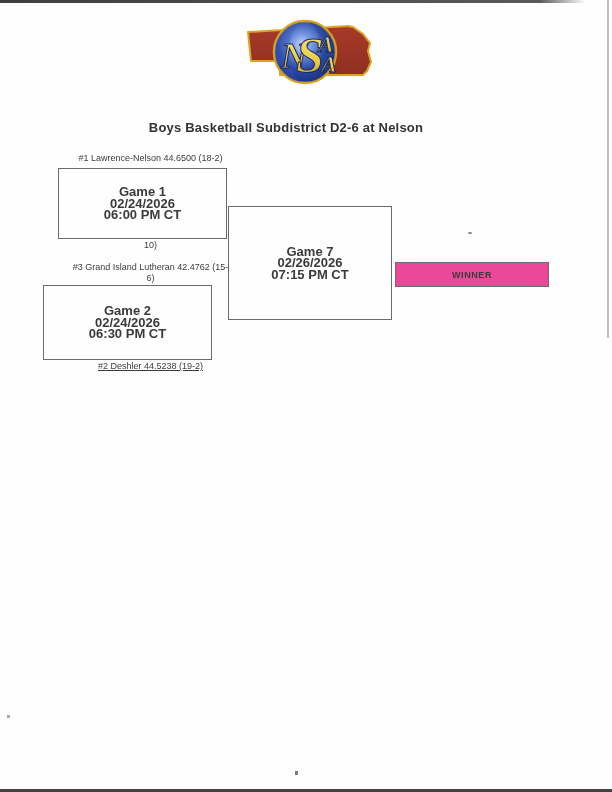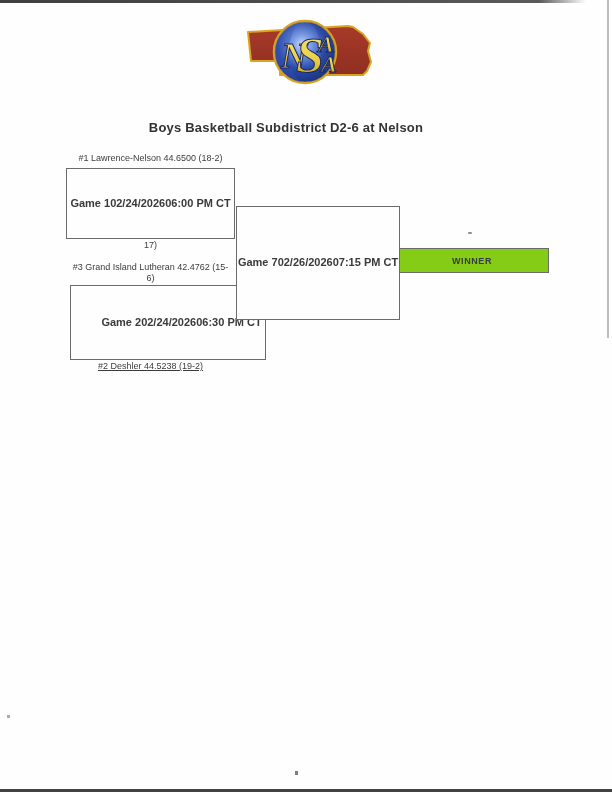--- a/index.html
+++ b/index.html
@@ -31,29 +31,29 @@
   
   .seed{
     position:absolute;left:62px;width:177px;
     text-align:center;font-size:9px;line-height:11px;color:#3c3c3c;
   }
   .seed span{display:block;}
   .game-box{
     position:absolute;
     border:1px solid #6b6b6b;
     background:#fefefe;
-    display:flex;flex-direction:row;align-items:center;justify-content:center;
-    text-align:center;font-size:11px;font-weight:bold;line-height:11.5px;color:#3a3a3a;margin-left:8px;
+    display:flex;flex-direction:column;align-items:center;justify-content:center;
+    text-align:center;font-size:13px;font-weight:bold;line-height:11.5px;color:#3a3a3a;
   }
   .box-game1{left:58px;top:168px;width:167px;height:69px;}
-  .box-game2{left:62px;top:285px;width:167px;height:73px;padding-left:27px;}
+  .box-game2{left:43px;top:285px;width:167px;height:73px;}
   .box-game3{left:228px;top:206px;width:162px;height:112px;z-index:2;}
   .box-winner{
-    position:absolute;left:395px;top:248px;width:152px;height:23px;
-    border:1px solid #6b6b6b;background:#84cc16;
+    position:absolute;left:395px;top:262px;width:152px;height:23px;
+    border:1px solid #6b6b6b;background:#ec4899;
     display:flex;align-items:center;justify-content:center;
     font-size:9px;font-weight:bold;letter-spacing:.6px;color:#3a3a3a;
   }
   .seed-1{top:153px;}
   .seed-4{top:240px;}
   .seed-3{top:262px;}
   .seed-2{top:361px;text-decoration:underline;}
 </style>
 </head>
 <body>
@@ -100,21 +100,21 @@
     </g>
   </svg>
 
   <div class="title">Boys Basketball Subdistrict D2-6 at Nelson</div>
 
   <div class="seed seed-1">
     <span>#1 Lawrence-Nelson 44.6500 (18-2)</span>
   </div>
 
   <div class="seed seed-4">
-    <span>17)</span>
+    <span>10)</span>
   </div>
 
   <div class="seed seed-3">
     <span>#3 Grand Island Lutheran 42.4762 (15-</span>
     <span>6)</span>
   </div>
 
   <div class="seed seed-2">
     <span>#2 Deshler 44.5238 (19-2)</span>
   </div>

